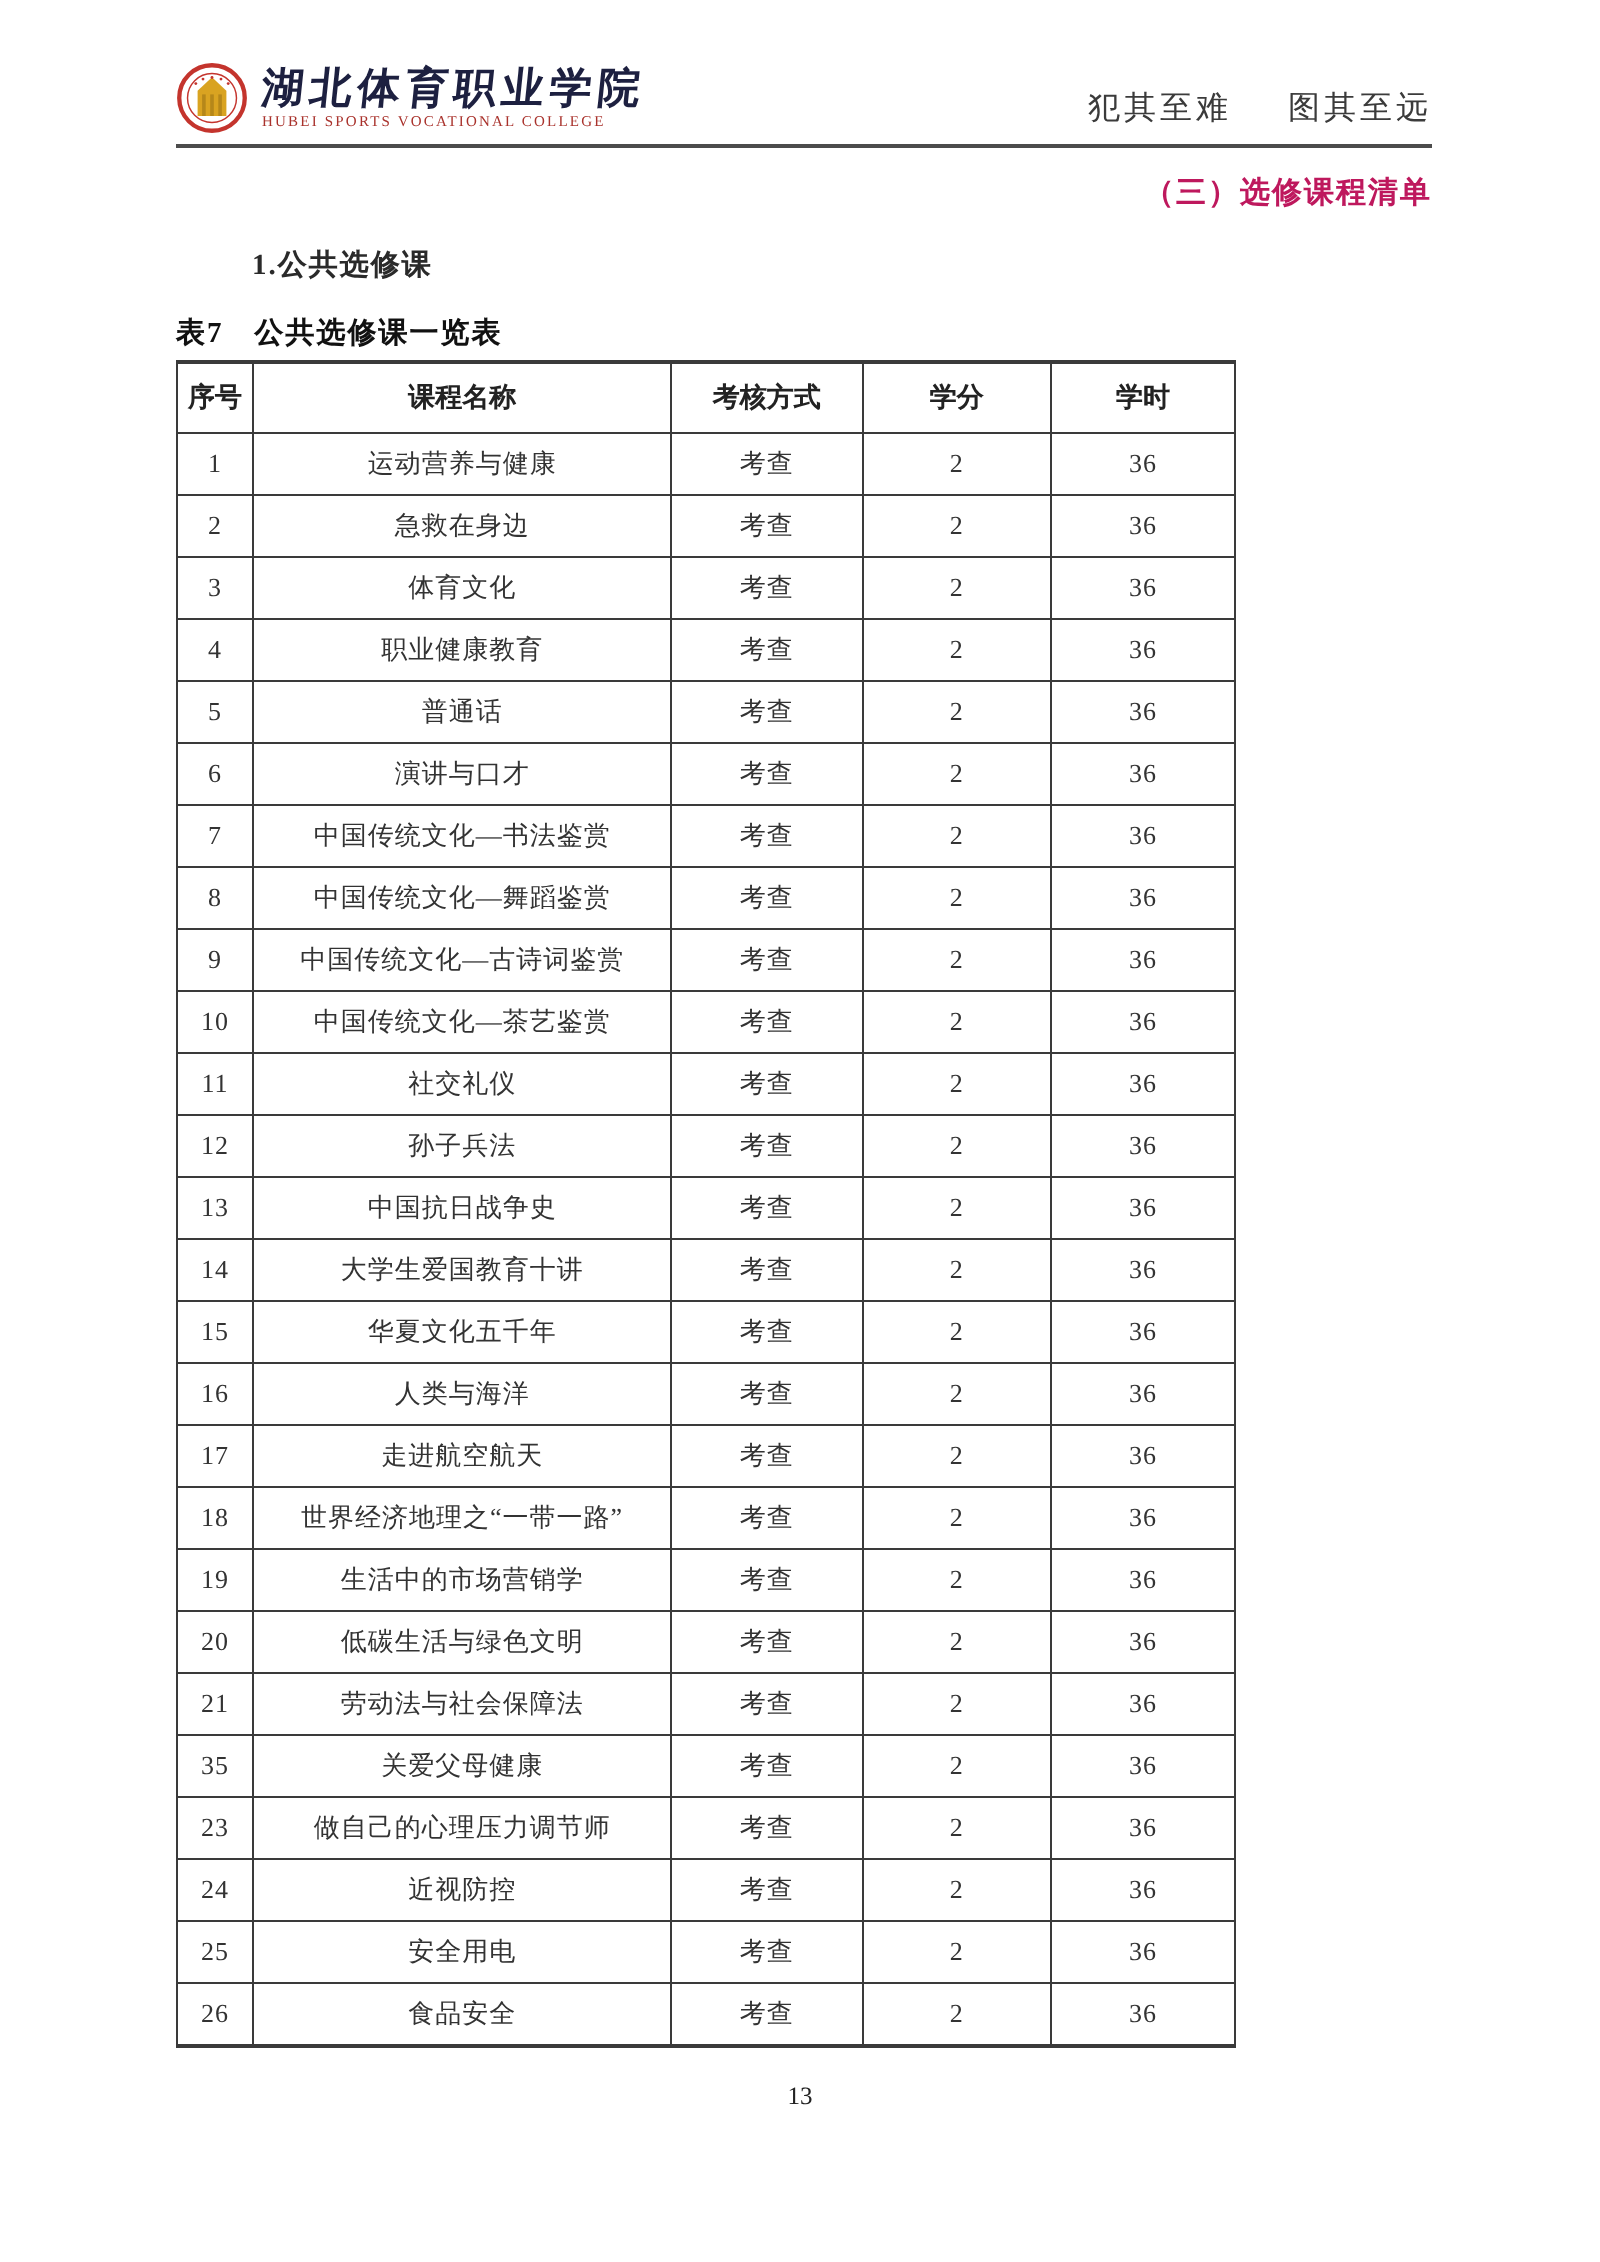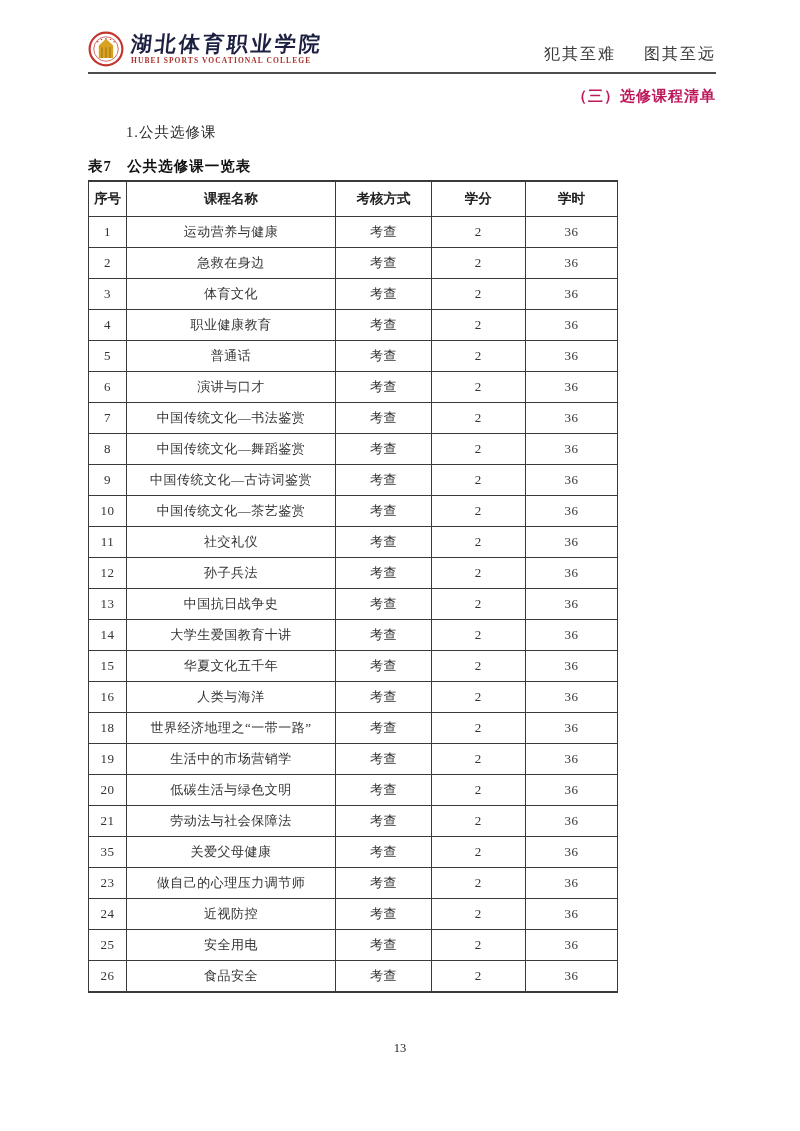--- a/index.html
+++ b/index.html
@@ -21,37 +21,37 @@
   .brand-text{margin-left:7px;}
   .college-cn{
     font-size:21px;font-weight:bold;color:#1d2040;
     letter-spacing:3px;transform:skewX(-6deg);
     font-family:"Liberation Serif","DejaVu Serif",serif;
     line-height:1.05;
   }
   .college-en{
     font-size:7.5px;color:#a9322c;letter-spacing:1.1px;
     font-family:"Liberation Serif","DejaVu Serif",serif;
-    margin-top:1px;font-weight:bold;
+    margin-top:1px;font-weight:normal;
   }
   .slogan{
     font-size:16px;color:#3b3b3b;letter-spacing:2px;
     padding-bottom:2px;white-space:nowrap;
   }
   .slogan .gap{display:inline-block;width:28px;}
   .hdr-rule{border:none;border-top:2px solid #4c4c4c;margin:5px 0 0 0;}
 
   
   .sec-heading{
     margin:13px 0 0 34px;font-size:15px;font-weight:bold;color:#be185d;
     letter-spacing:1px;
     text-align:right;
   }
   .sub-heading{
-    margin:17px 0 0 38px;font-size:14.5px;color:#2a2a2a;letter-spacing:1px;
+    margin:17px 0 0 38px;font-size:14.5px;color:#2a2a2a;letter-spacing:1px;font-weight:bold;
   }
   .table-title{
     margin-top:15px;text-align:left;font-size:14.5px;font-weight:bold;
     color:#111;letter-spacing:1px;
   }
 
   
   table.courses{
     width:530px;margin-top:4px;border-collapse:collapse;table-layout:fixed;
     border-top:2.5px solid #3a3a3a;border-bottom:2.5px solid #3a3a3a;
@@ -240,20 +240,27 @@
           <td>36</td>
         </tr>
         <tr>
           <td>16</td>
           <td>人类与海洋</td>
           <td>考查</td>
           <td>2</td>
           <td>36</td>
         </tr>
         <tr>
+          <td>17</td>
+          <td>走进航空航天</td>
+          <td>考查</td>
+          <td>2</td>
+          <td>36</td>
+        </tr>
+        <tr>
           <td>18</td>
           <td>世界经济地理之“一带一路”</td>
           <td>考查</td>
           <td>2</td>
           <td>36</td>
         </tr>
         <tr>
           <td>19</td>
           <td>生活中的市场营销学</td>
           <td>考查</td>

